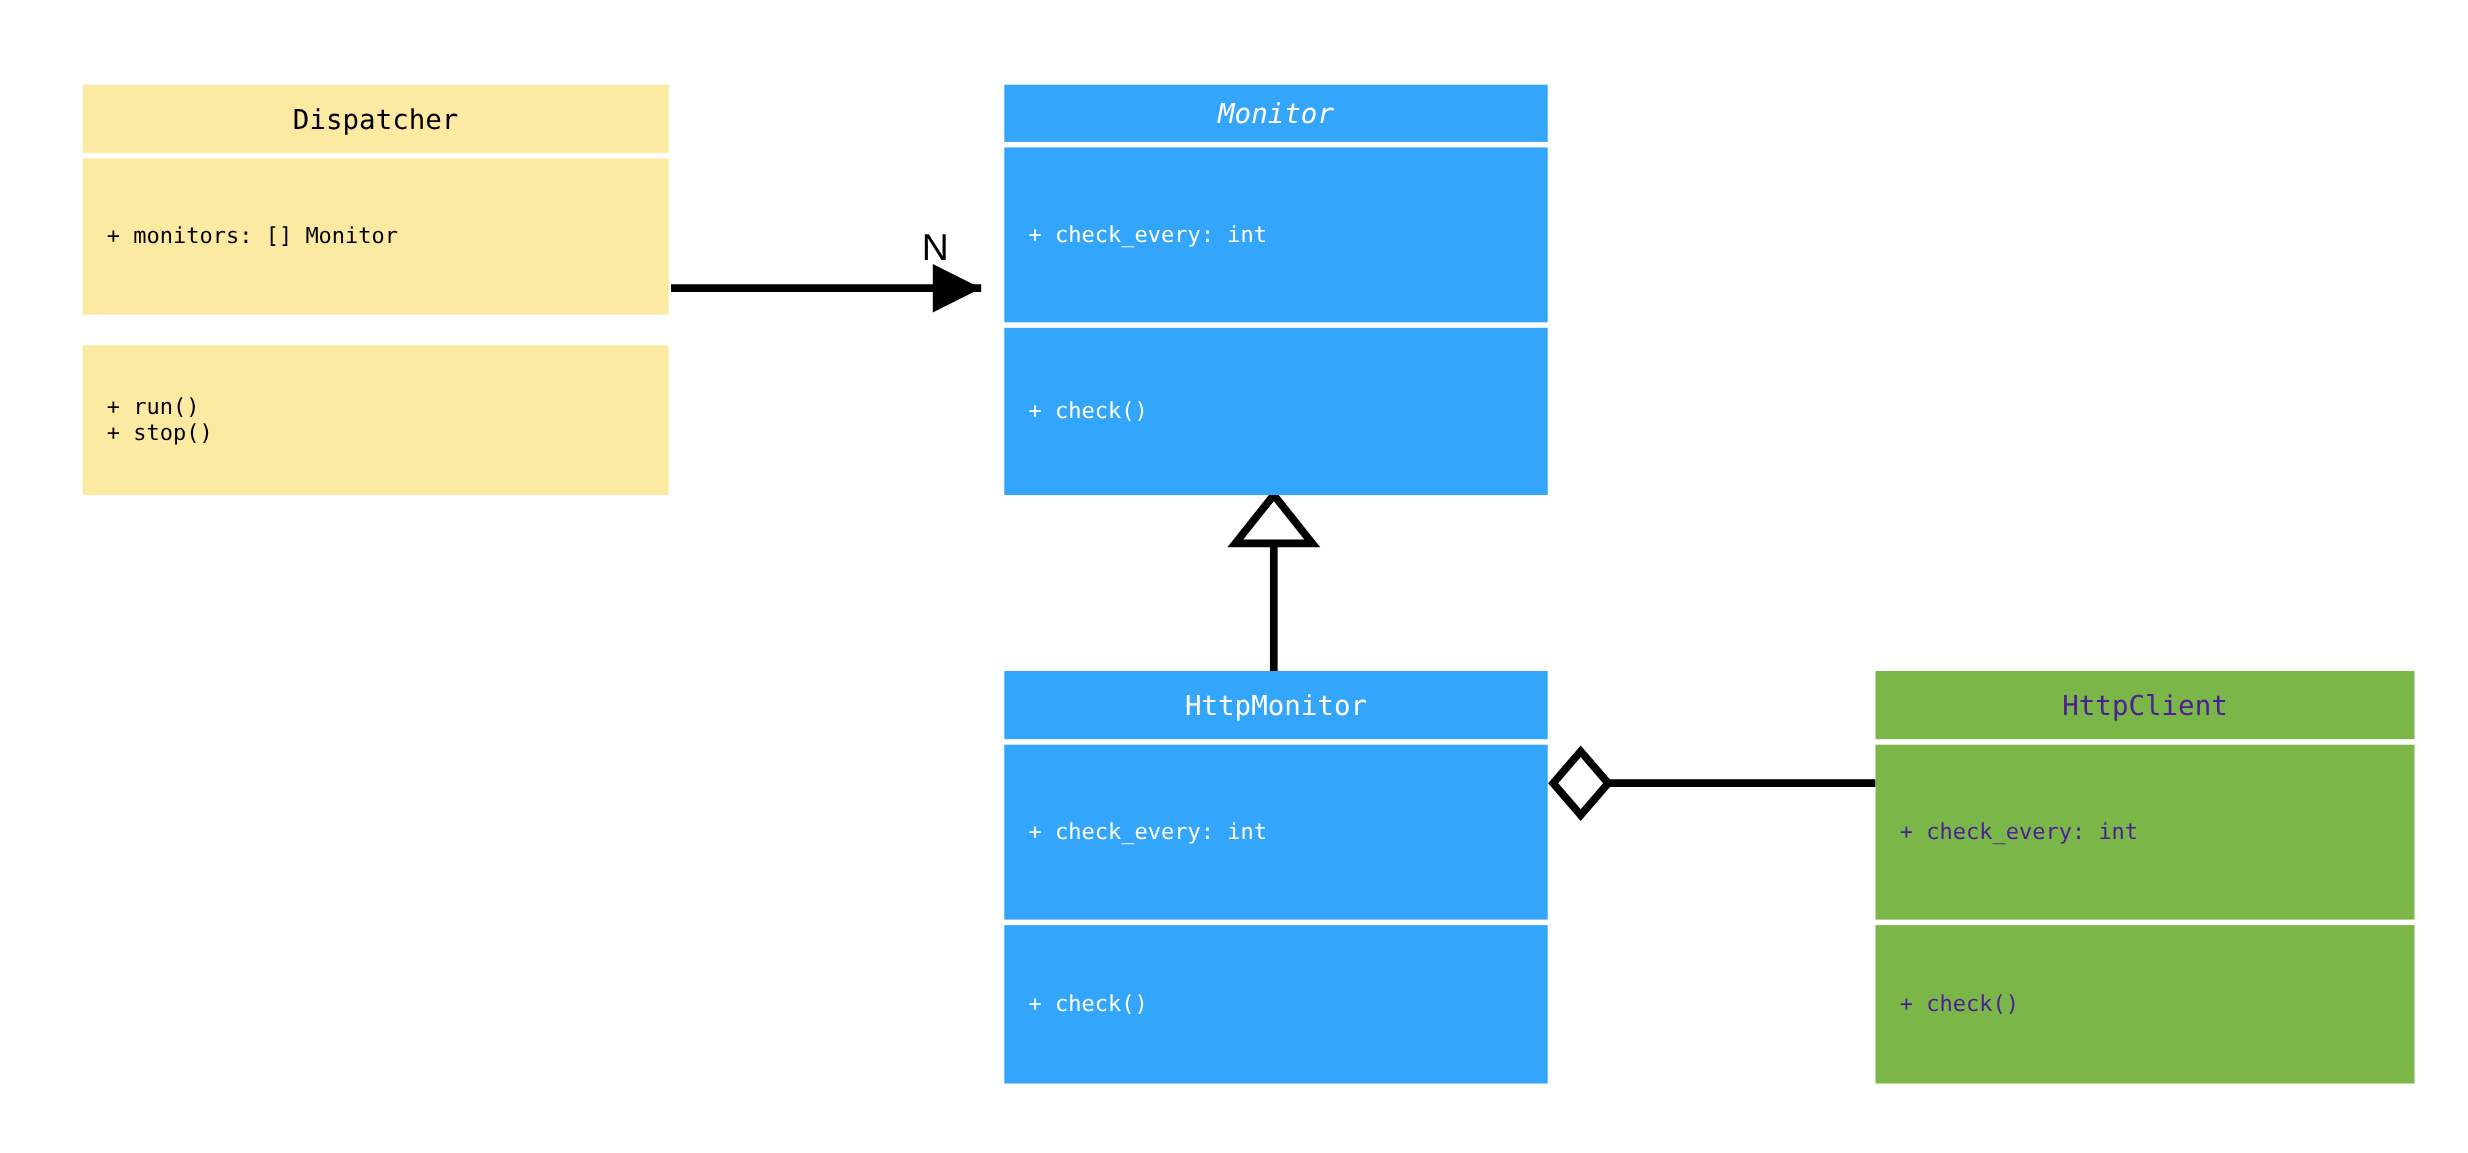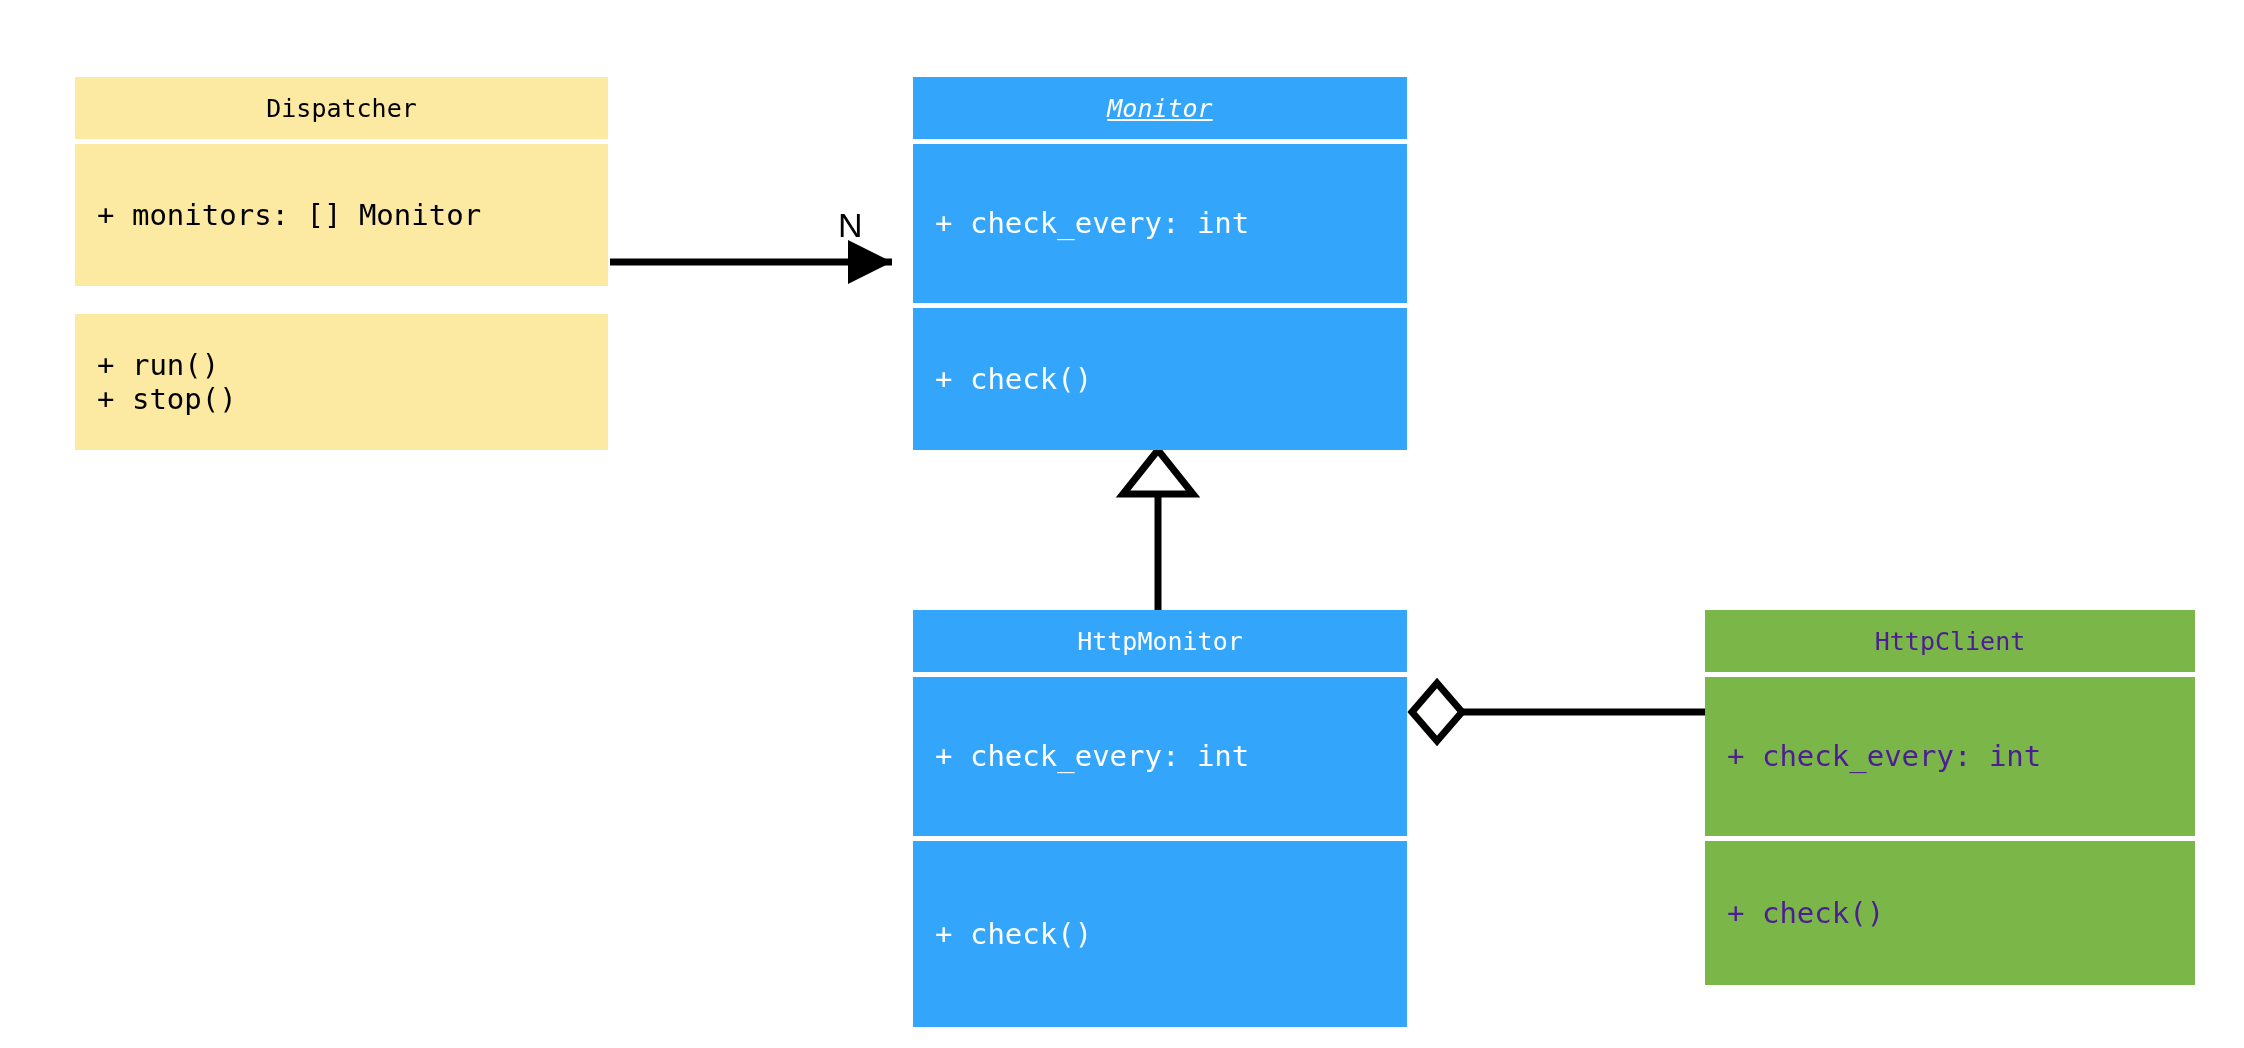--- a/index.html
+++ b/index.html
@@ -37,21 +37,21 @@
     align-items: center;
     justify-content: center;
     font-size: 25px;
     letter-spacing: 0px;
   }
   .cmp-body {
     display: flex;
     flex-direction: column;
     justify-content: center;
     padding-left: 22px;
-    font-size: 29px;
+    font-size: 20px;
     line-height: 1.18;
   }
   .cmp-body .member {
     white-space: pre;
   }
 
   
   .theme-yellow .compartment { background: #fce9a2; color: #000000; }
   .theme-blue   .compartment { background: #33a6fc; color: #ffffff; }
   .theme-green  .compartment { background: #7ab648; color: #4c1d95; }
@@ -107,32 +107,32 @@
     <div class="compartment cmp-body" style="height:142px;">
       <div class="member">+ monitors: [] Monitor</div>
     </div>
     <div class="compartment cmp-body" style="flex:1 1 auto;margin-top:23px;">
       <div class="member">+ run()</div>
       <div class="member">+ stop()</div>
     </div>
   </div>
 
   <div class="uml-class theme-blue" style="left:913px; top:77px; width:494px; height:373px;">
-    <div class="compartment cmp-title" style="height:62px;text-decoration:underline;">
+    <div class="compartment cmp-title" style="height:52px;">
       <span class="abstract-name">Monitor</span>
     </div>
     <div class="compartment cmp-body" style="height:159px;">
       <div class="member">+ check_every: int</div>
     </div>
     <div class="compartment cmp-body" style="flex:1 1 auto;">
       <div class="member">+ check()</div>
     </div>
   </div>
 
-  <div class="uml-class theme-blue" style="left:913px; top:610px; width:494px; height:417px;">
+  <div class="uml-class theme-blue" style="left:913px; top:610px; width:494px; height:375px;">
     <div class="compartment cmp-title" style="height:62px;">
       <span>HttpMonitor</span>
     </div>
     <div class="compartment cmp-body" style="height:159px;">
       <div class="member">+ check_every: int</div>
     </div>
     <div class="compartment cmp-body" style="flex:1 1 auto;">
       <div class="member">+ check()</div>
     </div>
   </div>

